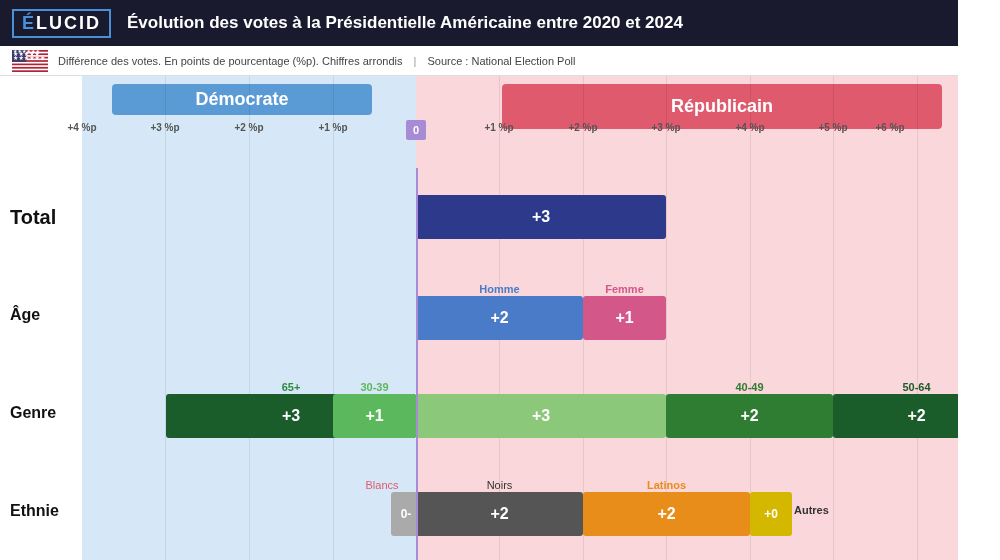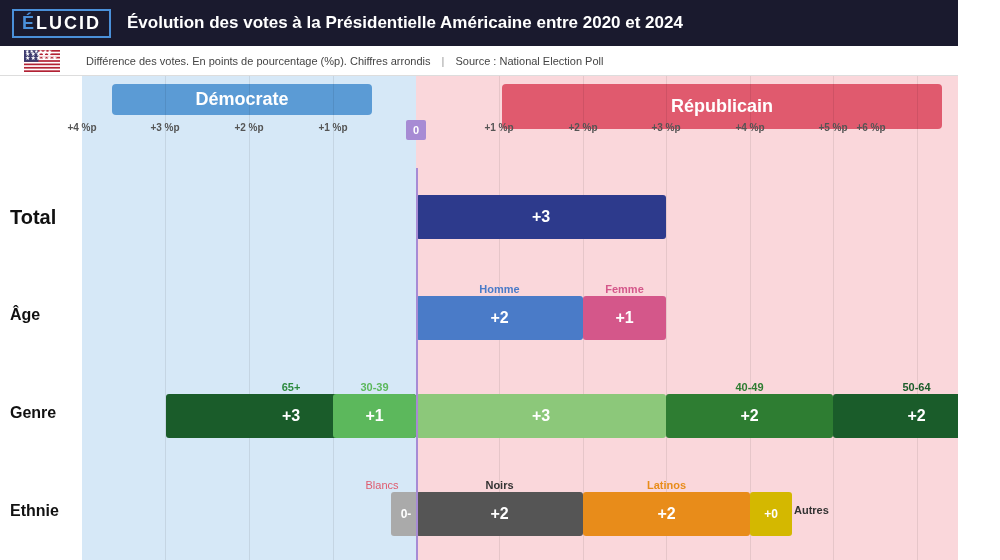--- a/index.html
+++ b/index.html
@@ -34,23 +34,22 @@
       font-size: 17px;
       font-weight: 700;
       flex: 1;
     }
 
     
     .subtitle-bar {
       display: flex;
       align-items: center;
       background: #fff;
-      padding: 4px 24px;
+      padding: 4px 12px;
       border-bottom: 1px solid #ddd;
-      gap: 16px;
     }
     .flag {
       width: 36px;
       height: 22px;
       margin-right: 10px;
       flex-shrink: 0;
     }
     .subtitle-text {
       font-size: 11px;
       color: #444;
@@ -155,21 +154,21 @@
             <span style="position:absolute;left:83px;transform:translateX(-50%);font-size:10px;color:#555;font-weight:600;">+3 %p</span>
             <span style="position:absolute;left:167px;transform:translateX(-50%);font-size:10px;color:#555;font-weight:600;">+2 %p</span>
             <span style="position:absolute;left:251px;transform:translateX(-50%);font-size:10px;color:#555;font-weight:600;">+1 %p</span>
 
             <div style="position:absolute;left:334px;top:-2px;transform:translateX(-50%);width:20px;height:20px;background:#a78bd4;color:#fff;font-size:11px;font-weight:700;display:flex;align-items:center;justify-content:center;border-radius:2px;">0</div>
             <span style="position:absolute;left:417px;transform:translateX(-50%);font-size:10px;color:#555;font-weight:600;">+1 %p</span>
             <span style="position:absolute;left:501px;transform:translateX(-50%);font-size:10px;color:#555;font-weight:600;">+2 %p</span>
             <span style="position:absolute;left:584px;transform:translateX(-50%);font-size:10px;color:#555;font-weight:600;">+3 %p</span>
             <span style="position:absolute;left:668px;transform:translateX(-50%);font-size:10px;color:#555;font-weight:600;">+4 %p</span>
             <span style="position:absolute;left:751px;transform:translateX(-50%);font-size:10px;color:#555;font-weight:600;">+5 %p</span>
-            <span style="position:absolute;left:789px;transform:translateX(-50%);font-size:10px;color:#555;font-weight:600;">+6 %p</span>
+            <span style="position:absolute;left:808px;transform:translateX(-50%);font-size:10px;color:#555;font-weight:600;">+6 %p</span>
             <span style="position:absolute;left:918px;transform:translateX(-50%);font-size:10px;color:#555;font-weight:600;">+7 %p</span>
           </div>
 
           <div style="position:absolute;left:83px;top:0;bottom:0;width:1px;background:rgba(0,0,0,0.08);"></div>
           <div style="position:absolute;left:167px;top:0;bottom:0;width:1px;background:rgba(0,0,0,0.08);"></div>
           <div style="position:absolute;left:251px;top:0;bottom:0;width:1px;background:rgba(0,0,0,0.08);"></div>
           <div style="position:absolute;left:417px;top:0;bottom:0;width:1px;background:rgba(0,0,0,0.08);"></div>
           <div style="position:absolute;left:501px;top:0;bottom:0;width:1px;background:rgba(0,0,0,0.08);"></div>
           <div style="position:absolute;left:584px;top:0;bottom:0;width:1px;background:rgba(0,0,0,0.08);"></div>
           <div style="position:absolute;left:668px;top:0;bottom:0;width:1px;background:rgba(0,0,0,0.08);"></div>
@@ -219,21 +218,21 @@
 
         <div style="position:absolute;top:305px;left:584px;font-size:11px;color:#2e7d32;font-weight:600;z-index:4;width:167px;text-align:center;">40-49</div>
         <div style="position:absolute;top:318px;left:584px;width:167px;height:44px;background:#2e7d32;border-radius:3px;display:flex;align-items:center;justify-content:center;color:#fff;font-weight:700;font-size:16px;z-index:3;">+2</div>
 
         <div style="position:absolute;top:305px;left:751px;font-size:11px;color:#1a5c2a;font-weight:600;z-index:4;width:167px;text-align:center;">50-64</div>
         <div style="position:absolute;top:318px;left:751px;width:167px;height:44px;background:#1a5c2a;border-radius:3px;display:flex;align-items:center;justify-content:center;color:#fff;font-weight:700;font-size:16px;z-index:3;">+2</div>
 
         <div style="position:absolute;top:403px;left:265px;font-size:11px;color:#e05a6e;font-weight:400;z-index:4;width:70px;text-align:center;">Blancs</div>
         <div style="position:absolute;top:416px;left:309px;width:30px;height:44px;background:#aaa;border-radius:3px;display:flex;align-items:center;justify-content:center;color:#fff;font-weight:700;font-size:12px;z-index:3;">0-</div>
 
-        <div style="position:absolute;top:403px;left:334px;font-size:11px;color:#333;font-weight:700;z-index:4;width:167px;text-align:center;">Noirs</div>
+        <div style="position:absolute;top:403px;left:334px;font-size:11px;color:#333;font-weight:400;z-index:4;width:167px;text-align:center;">Noirs</div>
         <div style="position:absolute;top:416px;left:334px;width:167px;height:44px;background:#555;border-radius:3px;display:flex;align-items:center;justify-content:center;color:#fff;font-weight:700;font-size:16px;z-index:3;">+2</div>
 
         <div style="position:absolute;top:403px;left:501px;font-size:11px;color:#e88c1a;font-weight:600;z-index:4;width:167px;text-align:center;">Latinos</div>
         <div style="position:absolute;top:416px;left:501px;width:167px;height:44px;background:#e88c1a;border-radius:3px;display:flex;align-items:center;justify-content:center;color:#fff;font-weight:700;font-size:16px;z-index:3;">+2</div>
 
         <div style="position:absolute;top:416px;left:668px;width:42px;height:44px;background:#d4b800;border-radius:3px;display:flex;align-items:center;justify-content:center;color:#fff;font-weight:700;font-size:12px;z-index:3;">+0</div>
         <div style="position:absolute;top:403px;left:668px;font-size:11px;color:#333;font-weight:600;z-index:4;width:42px;text-align:center;"></div>
         <div style="position:absolute;top:428px;left:712px;font-size:11px;color:#333;font-weight:600;z-index:4;">Autres</div>
 
       </div>

